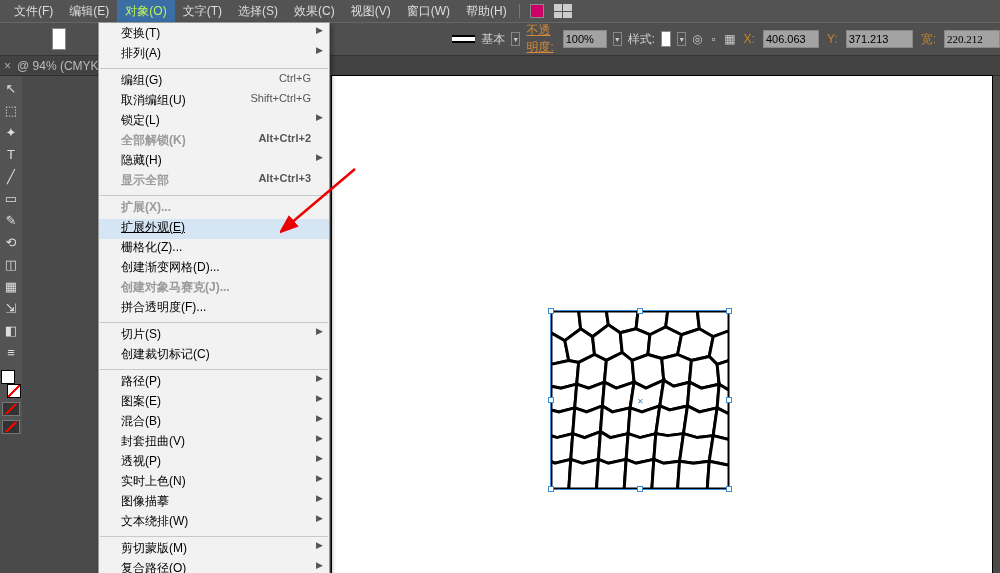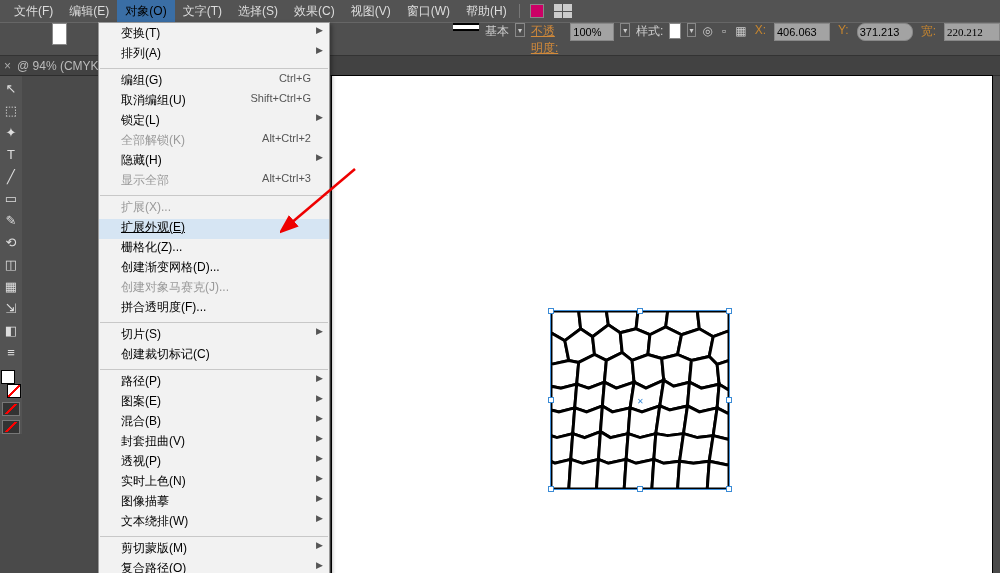--- a/index.html
+++ b/index.html
@@ -1,28 +1,28 @@
 <!DOCTYPE html>
 <html><head>
 <meta charset="utf-8">
 <style>
 * { margin:0; padding:0; box-sizing:border-box; font-family:"Microsoft YaHei",Arial,sans-serif; font-size:12px; user-select:none; }
 body { width:1000px; height:573px; background:#4a4a4a; overflow:hidden; position:relative; }
 
 
 .menubar { height:22px; background:#535353; display:flex; align-items:center; padding-left:6px; color:#ddd; }
 .menubar .mitem { padding:3px 8px; cursor:default; }
-.menubar .mitem.active { background:#3a6ea5; color:#000000; }
+.menubar .mitem.active { background:#3a6ea5; color:#bef264; }
 .menubar .sep { width:1px; height:14px; background:#777; margin:0 4px; }
 .menubar .aiicon { width:14px; height:14px; background:#c06; margin-left:6px; border:1px solid #888; }
 .menubar .gridicon { width:18px; height:14px; margin-left:10px; display:grid; grid-template-columns:1fr 1fr; grid-template-rows:1fr 1fr; gap:1px; }
 .menubar .gridicon span { background:#ccc; }
 
 
-.ctrlbar { height:34px; background:#4f4f4f; border-top:1px solid #666; border-bottom:1px solid #333; display:flex; align-items:flex-start; padding-left:52px; color:#ccc; gap:6px; }
+.ctrlbar { height:34px; background:#4f4f4f; border-top:1px solid #666; border-bottom:1px solid #333; display:flex; align-items:center; padding-left:52px; color:#ccc; gap:6px; }
 .swatch { width:22px; height:22px; background:#fff; border:1px solid #888; position:relative; margin-right:380px;}
 .ctrlbar .stroke-preview{ width:40px; height:8px; border-top:2px solid #000; border-bottom:2px solid #000; background:#fff; display:inline-block;}
 .ctrlbar .lbl{ white-space:nowrap;}
 .ctrlbar .dd{ width:14px; height:14px; border:1px solid #888; display:inline-flex; align-items:center; justify-content:center; color:#ccc; font-size:8px;}
 .ctrlbar input{ width:44px; height:18px; background:#a3a3a3; border:1px solid #888; font-size:11px; padding:0 2px; }
 .ctrlbar .opacity-lbl{ color:#d28a3a; text-decoration:underline;}
 .ctrlbar .small-sw{ width:16px; height:16px; background:#fff; border:1px solid #888;}
 .ctrlbar .ico{ width:16px; height:16px; display:inline-flex; align-items:center; justify-content:center; color:#ccc;}
 .ctrlbar .coord-lbl{ color:#c8862e; padding:0 2px;}
 
@@ -47,21 +47,21 @@
 .sel-box .h.tl{left:-3px;top:-3px;} .sel-box .h.tm{left:calc(50% - 3px);top:-3px;} .sel-box .h.tr{right:-3px;top:-3px;}
 .sel-box .h.ml{left:-3px;top:calc(50% - 3px);} .sel-box .h.mr{right:-3px;top:calc(50% - 3px);}
 .sel-box .h.bl{left:-3px;bottom:-3px;} .sel-box .h.bm{left:calc(50% - 3px);bottom:-3px;} .sel-box .h.br{right:-3px;bottom:-3px;}
 .sel-box .ctr{ position:absolute; left:calc(50% - 3px); top:calc(50% - 3px); width:6px; height:6px; color:#3a8bd6; font-size:8px;}
 .sel-box svg{position:absolute; left:0; top:0; width:100%; height:100%;}
 
 
 .dropdown{ position:absolute; left:98px; top:22px; width:232px; background:#f2f2f2; border:1px solid #9a9a9a; box-shadow:2px 2px 4px rgba(0,0,0,.35); color:#000; z-index:50; padding:2px 0;}
 .dropdown .row{ height:20px; display:flex; padding:0 18px 0 22px; position:relative;}
 .dropdown .row.hover{ background:#d6e5f3;text-decoration:underline;}
-.dropdown .row.disabled{ color:#9a9a9a;}
+.dropdown .row.disabled{ color:#9a9a9a;font-weight:bold;}
 .dropdown .row .lab{ flex:1; white-space:nowrap;}
 .dropdown .row .sc{ color:#555; font-size:11px;}
 .dropdown .row.sub::after{ content:'▶'; position:absolute; right:6px; font-size:9px; color:#555;}
 .dropdown hr{ border:none; border-top:1px solid #c8c8c8; margin:3px 1px;}
 
 
 .arrow{ position:absolute; left:280px; top:164px; z-index:60; pointer-events:none;}
 </style>
 </head>
 <body>
@@ -96,21 +96,21 @@
   <span class="dd">▾</span>
   <span class="lbl">样式:</span>
   <span class="small-sw"></span>
   <span class="dd">▾</span>
   <span class="ico">◎</span>
   <span class="ico">▫</span>
   <span class="ico">▦</span>
   <span class="coord-lbl">X:</span>
   <input style="width: 56px;" value="406.063">
   <span class="coord-lbl">Y:</span>
-  <input style="width: 56px; border-radius: 8px;" value="371.213">
+  <input style="width: 67px;" value="371.213">
   <span class="coord-lbl">宽:</span>
   <input style="width: 56px; font-family: Liberation Serif, serif;" value="220.212">
 </div>
 
 <div class="tabrow">
   <span class="x">×</span>
   <span>@ 94% (CMYK</span>
 </div>
 
 <div class="toolbox">

